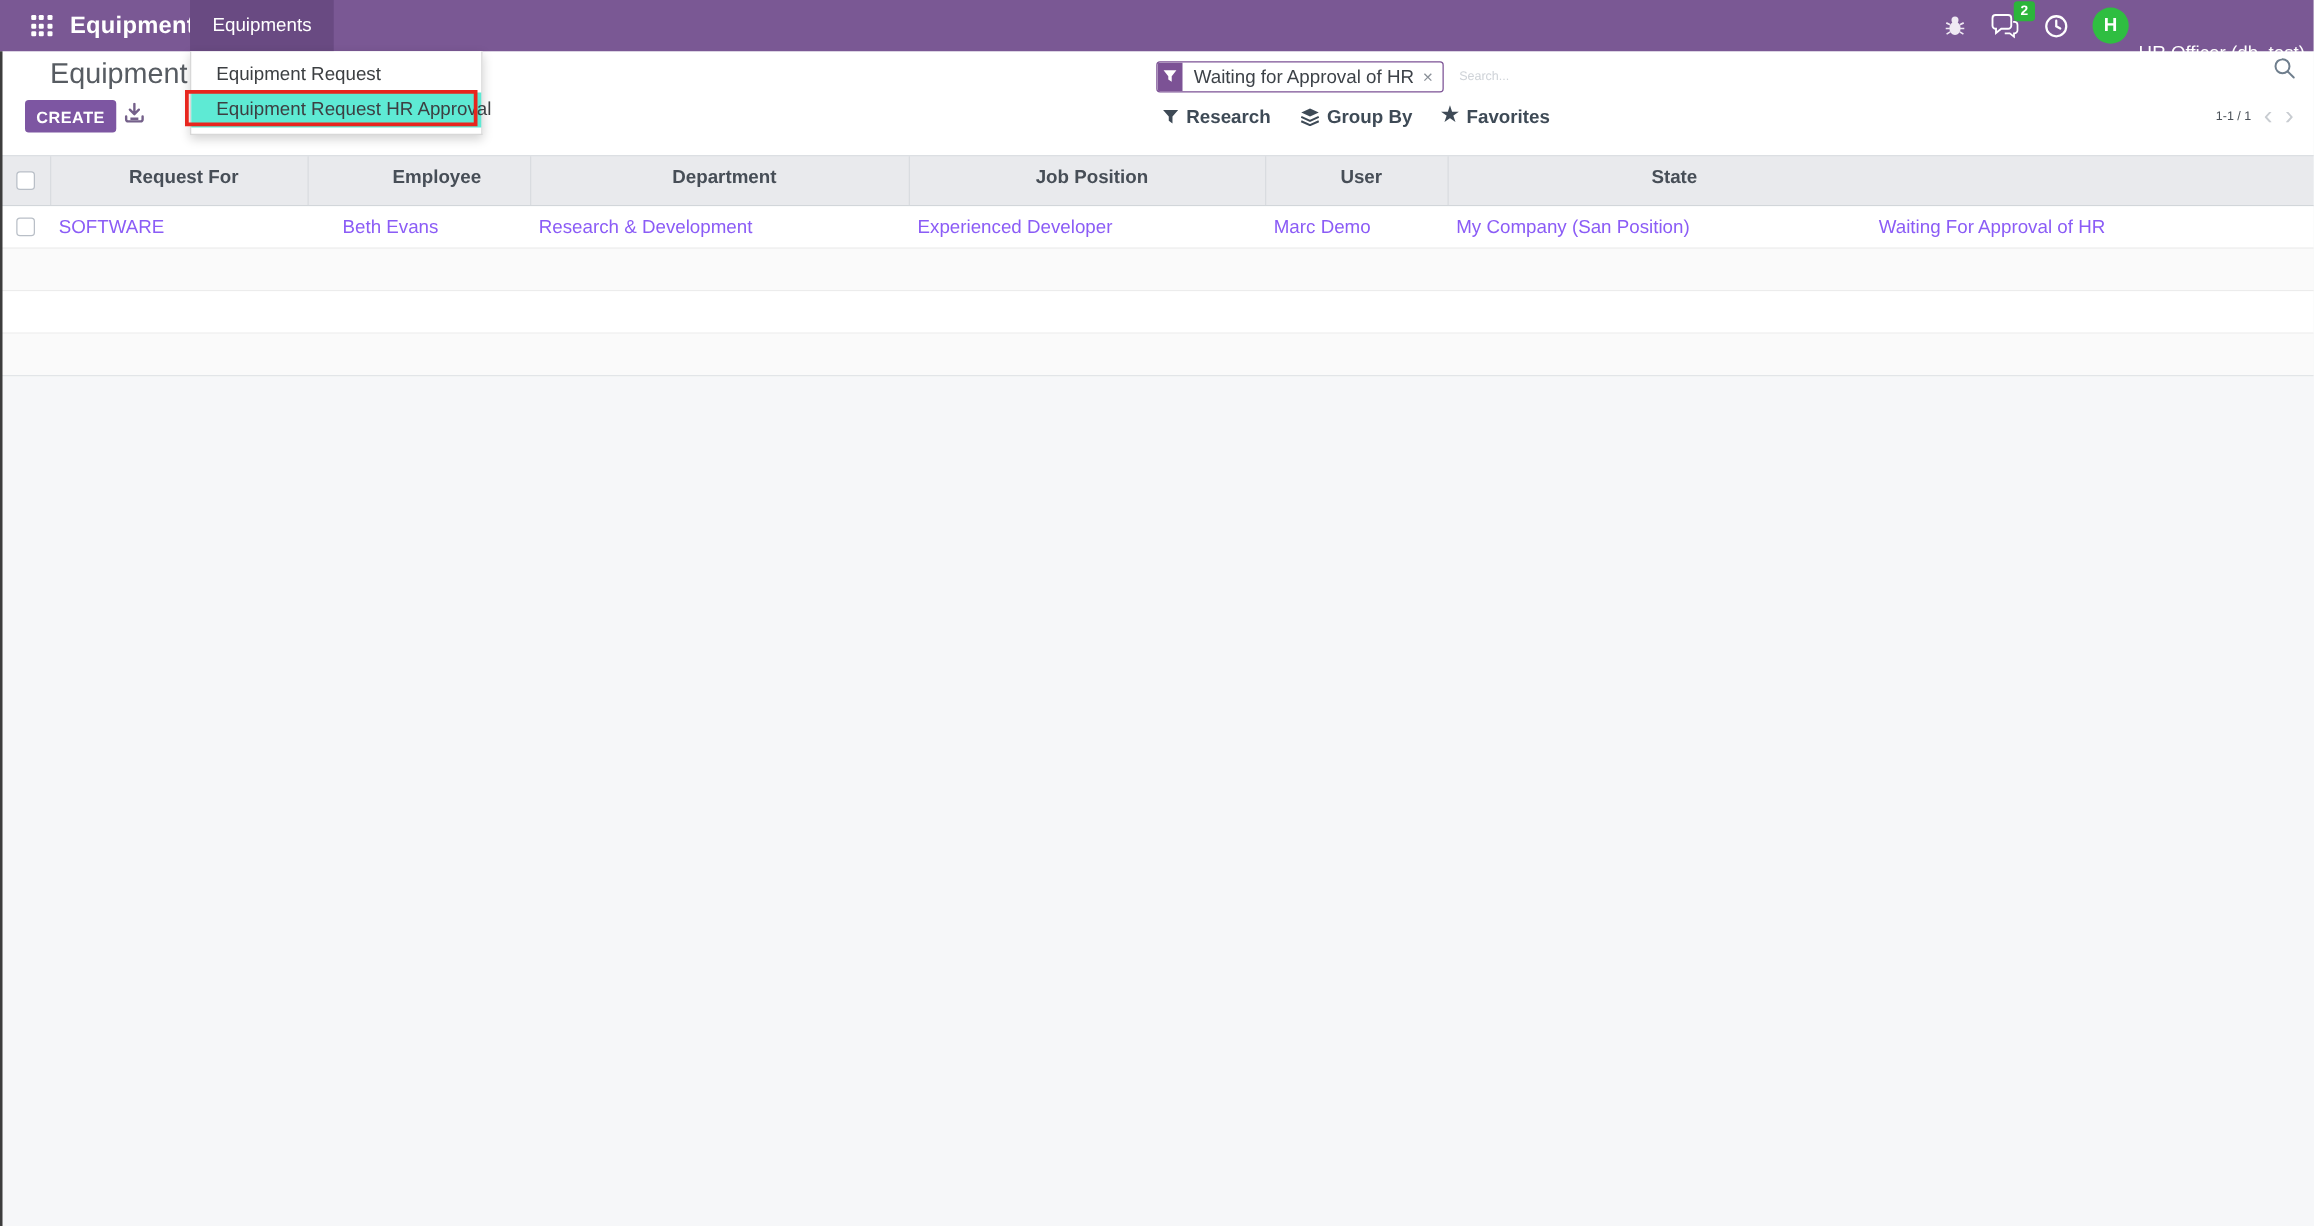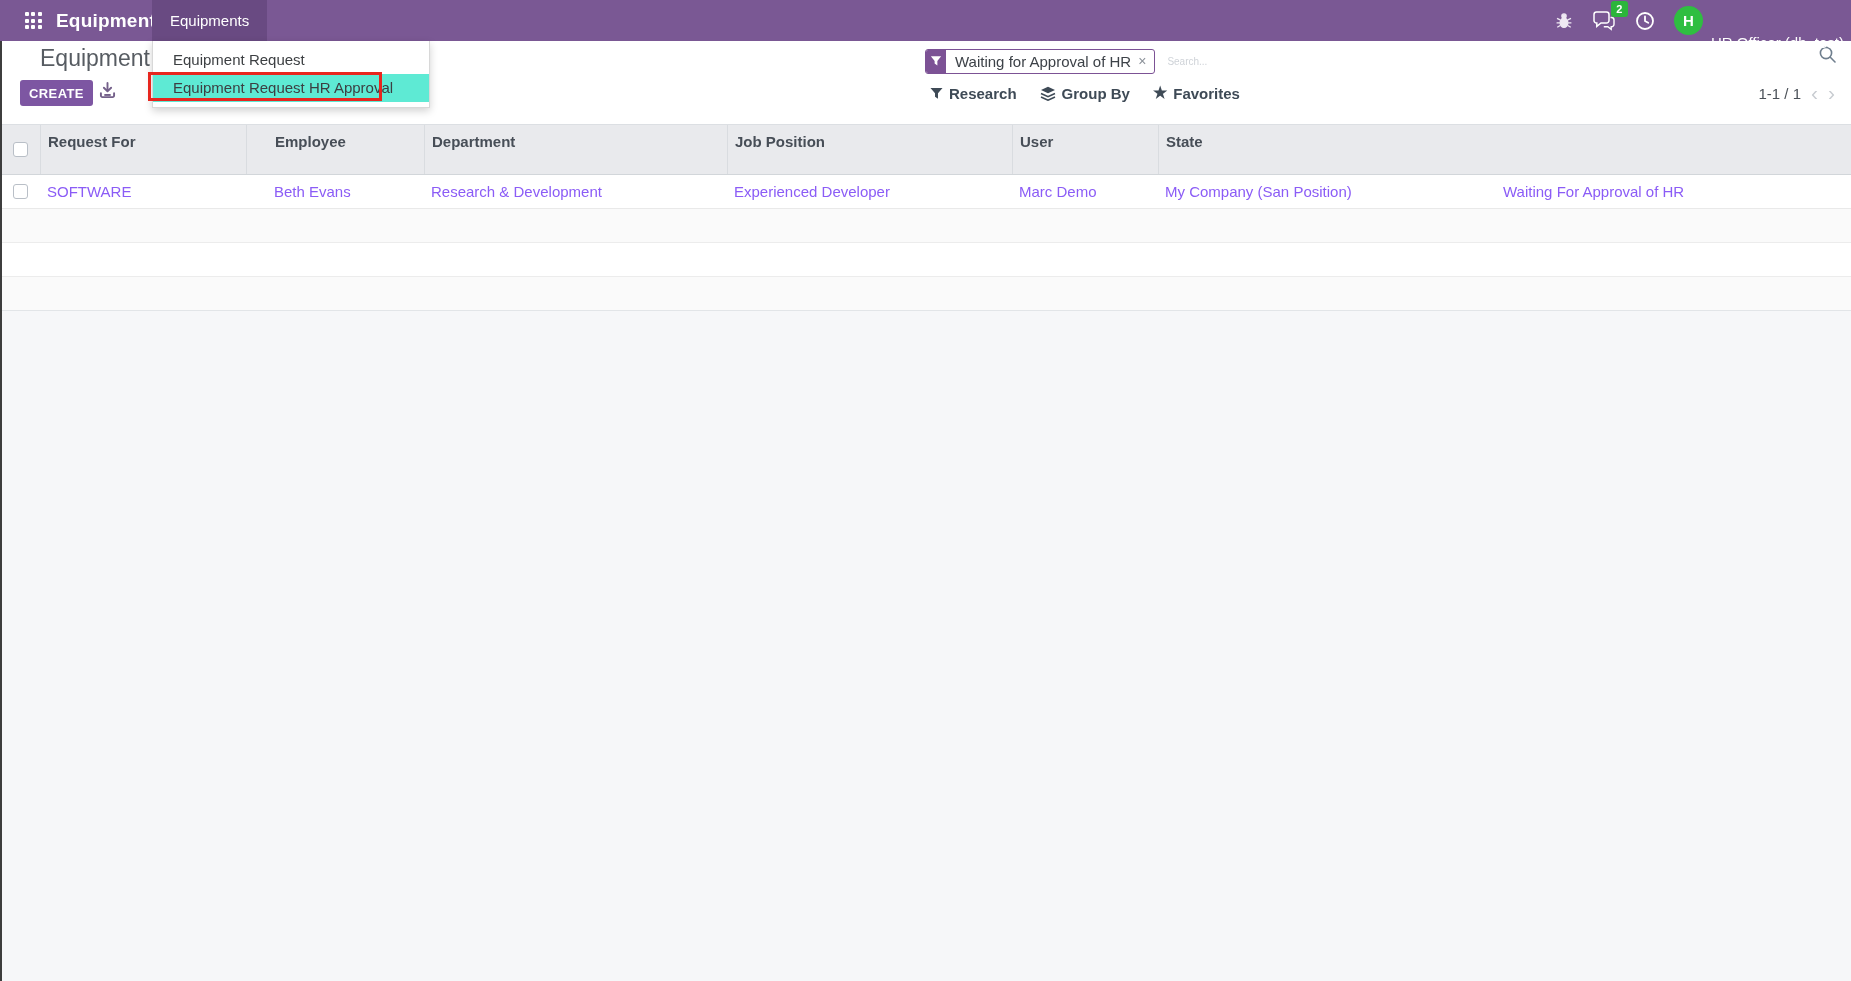--- a/index.html
+++ b/index.html
@@ -35,43 +35,43 @@
   .mag { position:absolute; right:13px; top:4px; cursor:pointer; }
 
   .create-btn { position:absolute; left:20px; top:39px; width:73px; height:26px; background:#7d56a2; color:#fff; border:none; border-radius:3px; font-size:13px; font-weight:bold; letter-spacing:.4px; cursor:pointer; font-family:"Liberation Sans",sans-serif; }
   .dl-btn { position:absolute; left:99px; top:41px; background:none; border:none; cursor:pointer; }
 
   .filterbar { position:absolute; left:930px; top:39px; height:26px; display:flex; gap:23px; align-items:center; }
   .fb { display:inline-flex; align-items:center; gap:6px; background:none; border:none; font-size:15px; font-weight:bold; color:#3e4a56; cursor:pointer; font-family:"Liberation Sans",sans-serif; }
   .fb .star { font-size:16px; line-height:16px; color:#3e4a56; }
 
   .pager { position:absolute; right:16px; top:39px; height:26px; display:flex; align-items:center; gap:10px; }
-  .pager-range { font-size:15px; color:#4b5158; }
+  .pager-range { font-size:10px; color:#4b5158; }
   .pg-btn { font-size:21px; color:#c8ccd1; line-height:20px; cursor:default; background:none; border:none; font-family:"Liberation Sans",sans-serif; }
 
   
   .list { position:absolute; left:0; top:124px; width:1851px; }
   .lrow { display:flex; width:1851px; }
-  .thead { height:51px; background:#e9eaed; border-top:1px solid #dcdfe3; border-bottom:1px solid #d2d6da; }
+  .thead { height:41px; background:#e9eaed; border-top:1px solid #dcdfe3; border-bottom:1px solid #d2d6da;text-align:center; }
   .thead .cell { font-weight:bold; color:#474e57; line-height:34px; border-left:1px solid #d9dce0; }
   .thead .c0 { border-left:none; }
   .cell { font-size:15px; padding-left:7px; white-space:nowrap; overflow:hidden; }
   .c0 { width:40px; padding-left:0; display:flex; align-items:center; justify-content:center; }
   .c1 { width:206px; } .c2 { width:178px;padding-left:28px; } .c3 { width:303px; } .c4 { width:285px; }
   .c5 { width:146px; } .c6 { width:338px; } .c7 { width:355px; }
   .drow { height:34px; background:#fff; border-bottom:1px solid #e9e9e9; color:#8b5cf6; }
   .drow .cell { line-height:33px; }
   .erow { height:34px; border-bottom:1px solid #ececec; }
   .erow.odd { background:#fafafa; }
   .erow.even { background:#fff; }
   .erow.last { border-bottom:1px solid #e2e5e8; }
   .cb { width:15px; height:15px; background:#fff; border:1px solid #b9bfc7; border-radius:3px; display:inline-block; cursor:pointer; }
 
   
-  .dropdown { position:absolute; left:152px; top:41px; width:278px; background:#fff; border:1px solid #d8d8d8; border-top:none; box-shadow:0 3px 8px rgba(0,0,0,.18); padding:5px 0; z-index:50; }
+  .dropdown { position:absolute; left:152px; top:41px; width:234px; background:#fff; border:1px solid #d8d8d8; border-top:none; box-shadow:0 3px 8px rgba(0,0,0,.18); padding:5px 0; z-index:50; }
   .dd-item { height:28px; line-height:28px; font-size:15px; color:#3c3f42; padding-left:20px; cursor:pointer; white-space:nowrap; }
   .dd-item.hover { background:#5eead4; }
   .annot { position:absolute; left:148px; top:72px; width:234px; height:29px; border:3px solid #e7261e; z-index:60; pointer-events:none; }
 </style>
 </head>
 <body>
 
 <div>
 
   <header class="topbar">

